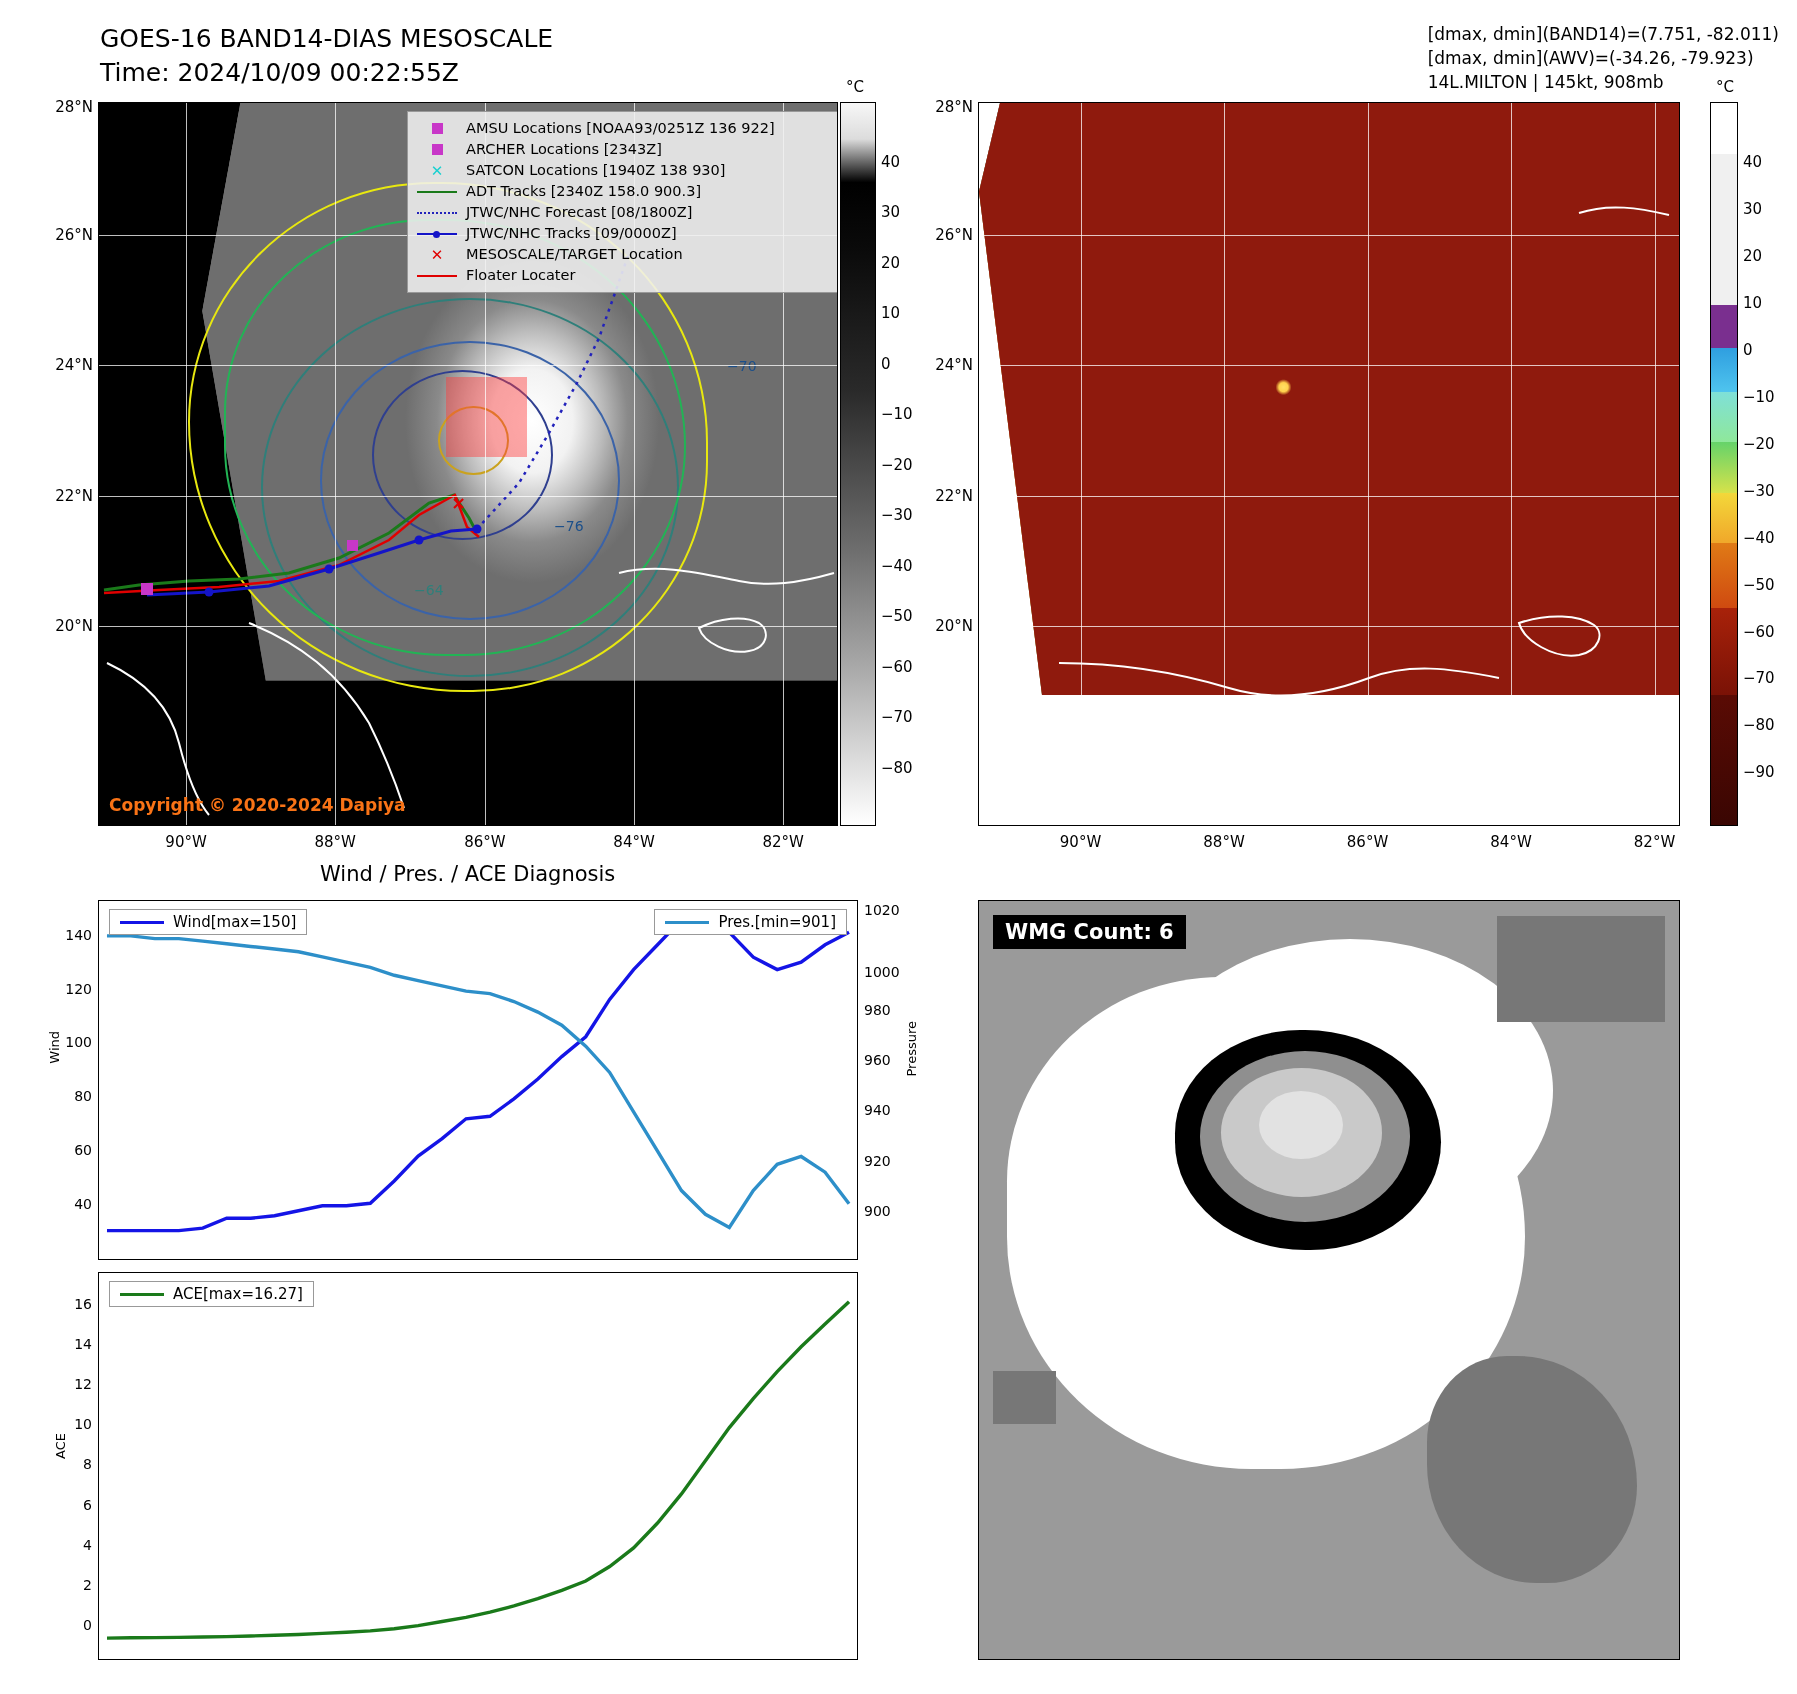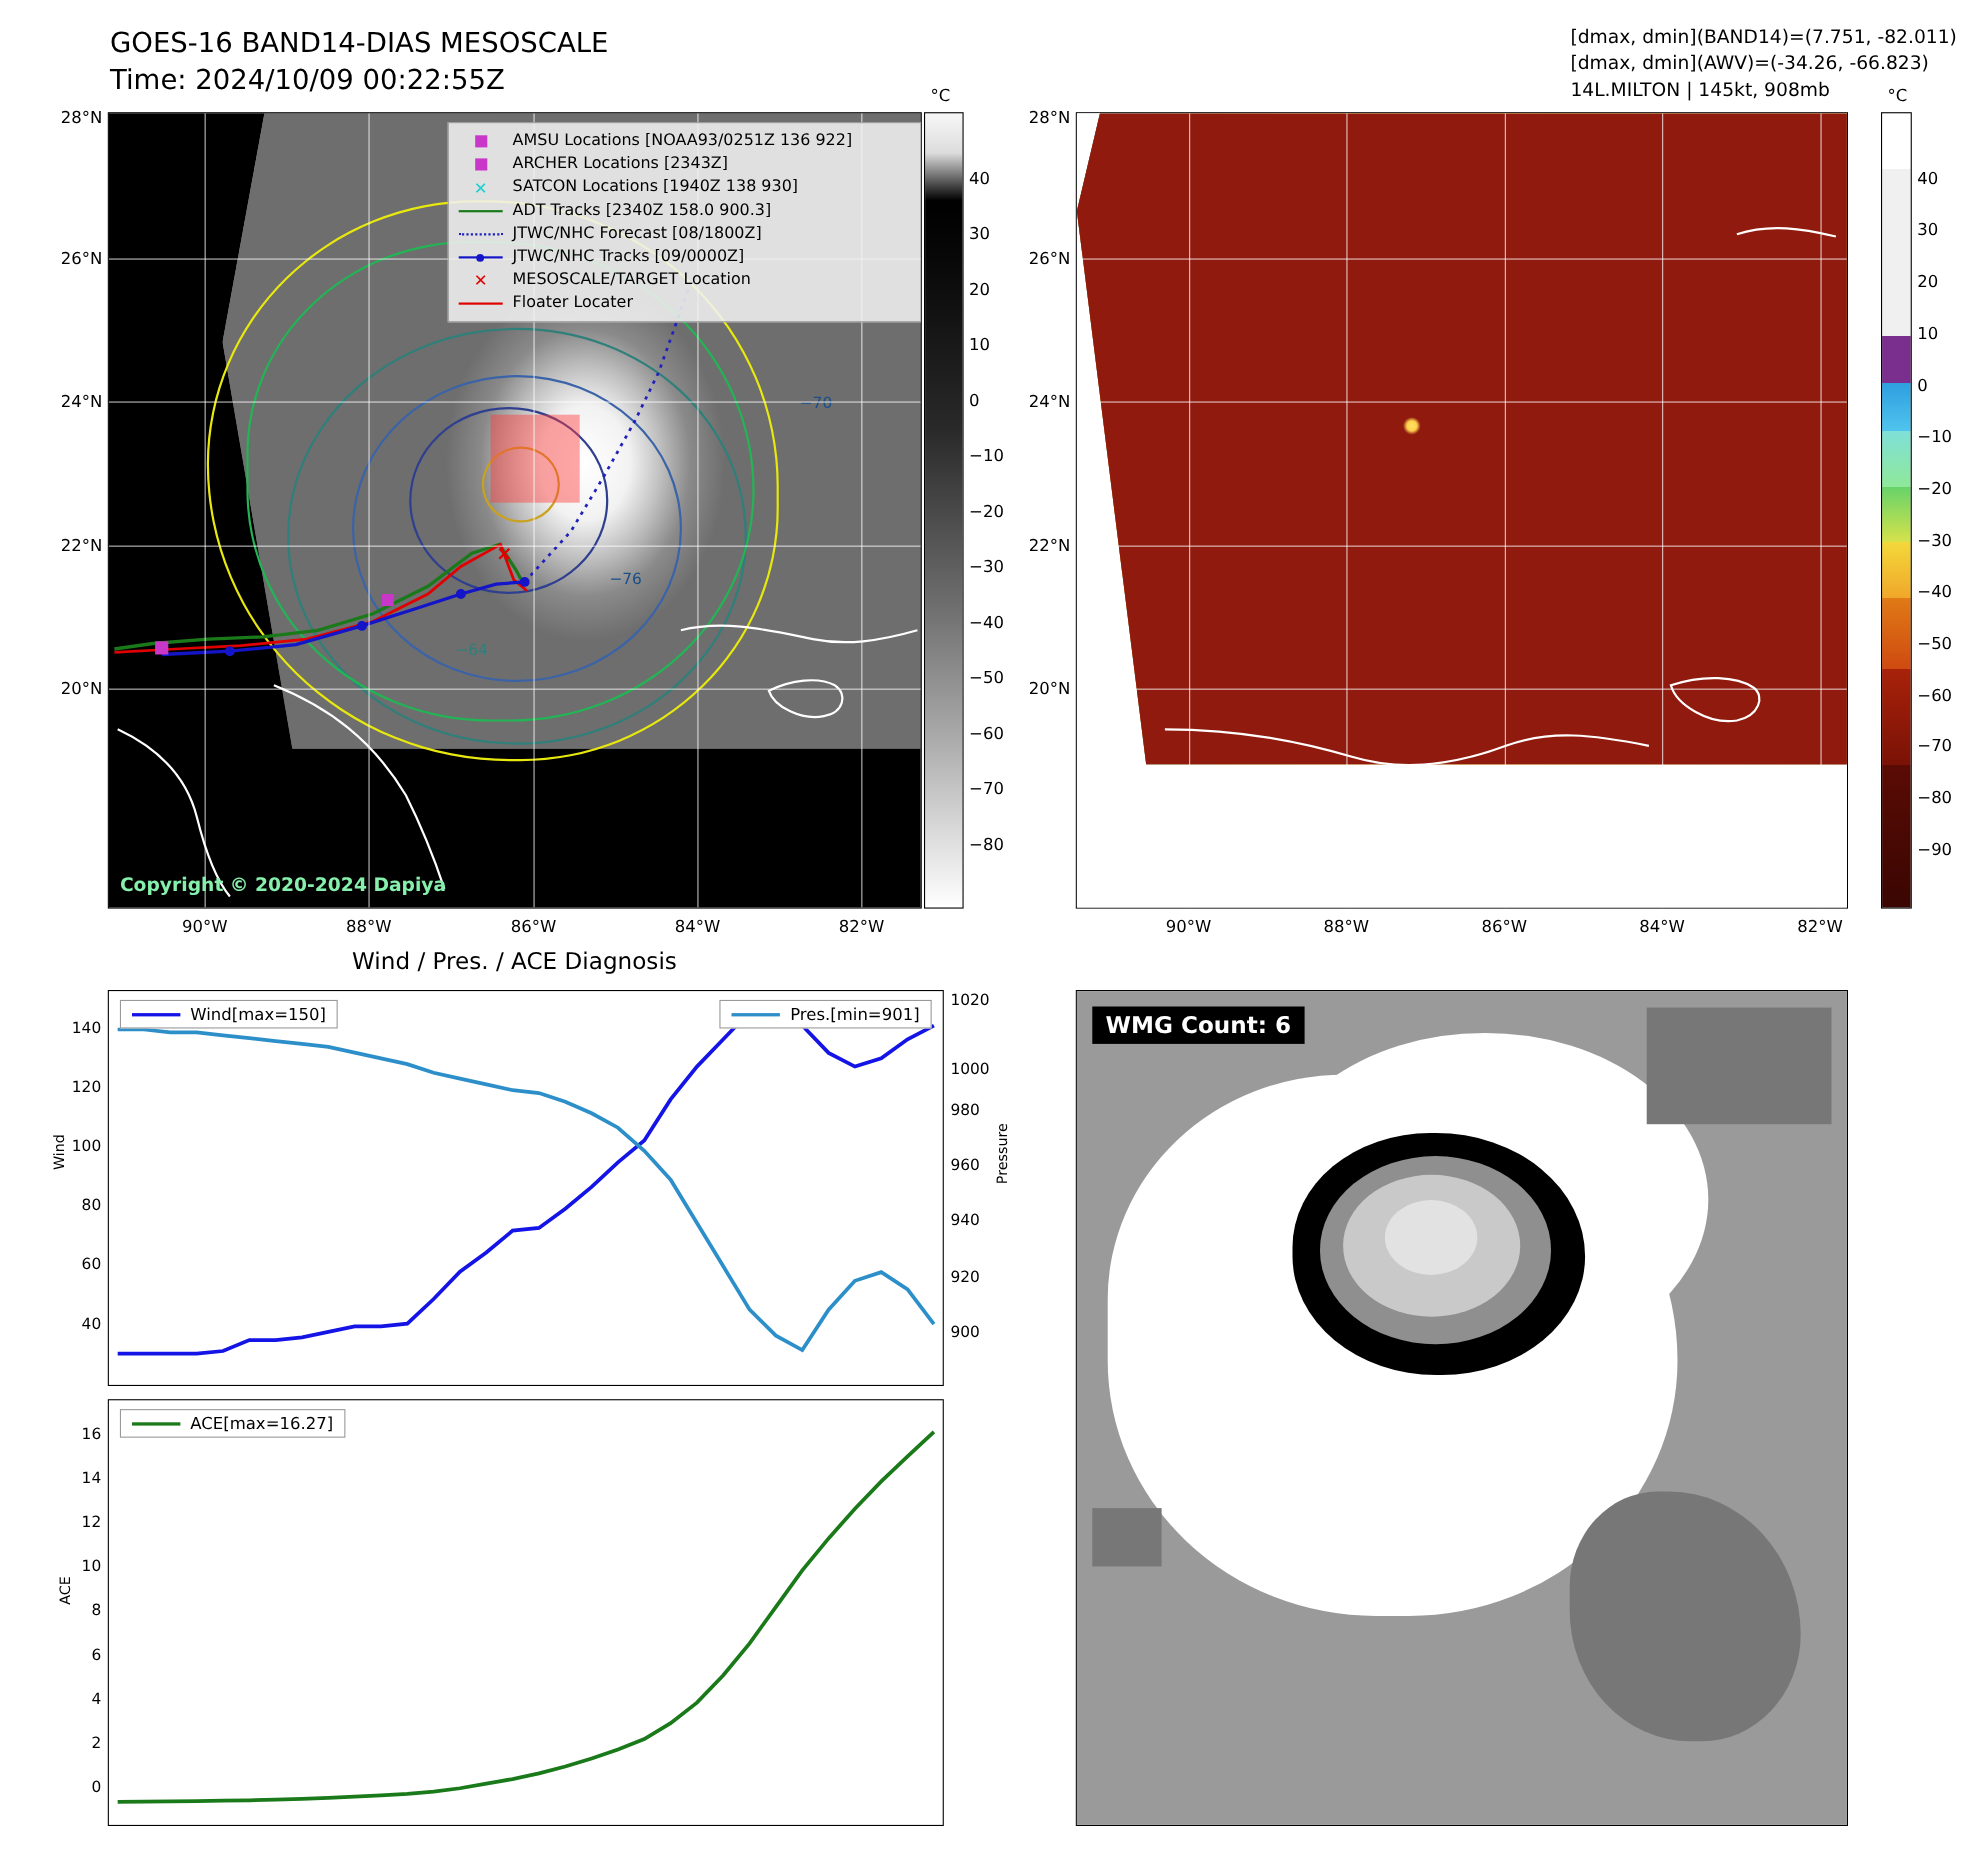--- a/index.html
+++ b/index.html
@@ -37,21 +37,21 @@
   .lg-key{width:42px;flex:0 0 42px;display:flex;align-items:center;justify-content:center;}
   .sq{width:11px;height:11px;background:#c837c8;display:block;}
   .xm{color:#c837c8;font-size:15px;line-height:10px;}
   .ln{width:40px;height:0;border-top:2.2px solid #1a7a1a;}
   .ln-dot{width:40px;height:0;border-top:2.4px dotted #2222bb;}
   .ln-mark{width:40px;height:0;border-top:2.4px solid #1414c8;position:relative;}
   .ln-mark:after{content:"";position:absolute;left:16px;top:-3.5px;width:7px;height:7px;border-radius:50%;background:#1414c8;}
   .ln-red{width:40px;height:0;border-top:2.2px solid #e00000;}
   .xred{color:#e00000;font-weight:bold;font-size:15px;line-height:10px;}
 
-  #copyright{position:absolute;left:10px;bottom:10px;color:#86efac;font-size:17px;font-weight:bold;}
+  #copyright{position:absolute;left:10px;bottom:10px;color:#f97316;font-size:17px;font-weight:bold;}
 
   
   .cbar-title{position:absolute;font-size:15px;}
   .cbar{position:absolute;border:1px solid #000;}
   .cbar-tick{position:absolute;left:calc(100% + 6px);transform:translateY(-50%);font-size:15px;white-space:nowrap;}
 
   
   #tr-panel{left:978px;top:102px;width:702px;height:724px;}
   #tr-img{position:absolute;inset:0;background:#fff;overflow:hidden;}
   .tr-swath{position:absolute;left:0;top:0;width:100%;height:82%;
@@ -86,21 +86,21 @@
 </head>
 <body>
 
 <div class="abs" id="title-block">
   <div>GOES-16 BAND14-DIAS MESOSCALE</div>
   <div>Time: 2024/10/09 00:22:55Z</div>
 </div>
 
 <div class="abs" id="header-right">
   <div>[dmax, dmin](BAND14)=(7.751, -82.011)</div>
-  <div>[dmax, dmin](AWV)=(-34.26, -66.823)</div>
+  <div>[dmax, dmin](AWV)=(-34.26, -79.923)</div>
   <div>14L.MILTON | 145kt, 908mb</div>
 </div>
 
 <div class="abs panel-frame" id="tl-panel">
   <div id="tl-img">
     <div class="sat-swath"></div>
 
     <div class="contour" style="left:22%;top:27%;width:56%;height:52%;border:2px solid #2f7f7a;"></div>
     <div class="contour" style="left:30%;top:33%;width:40%;height:38%;border:2px solid #3b63a8;"></div>
     <div class="contour" style="left:37%;top:37%;width:24%;height:23%;border:2px solid #2f3f8f;"></div>

